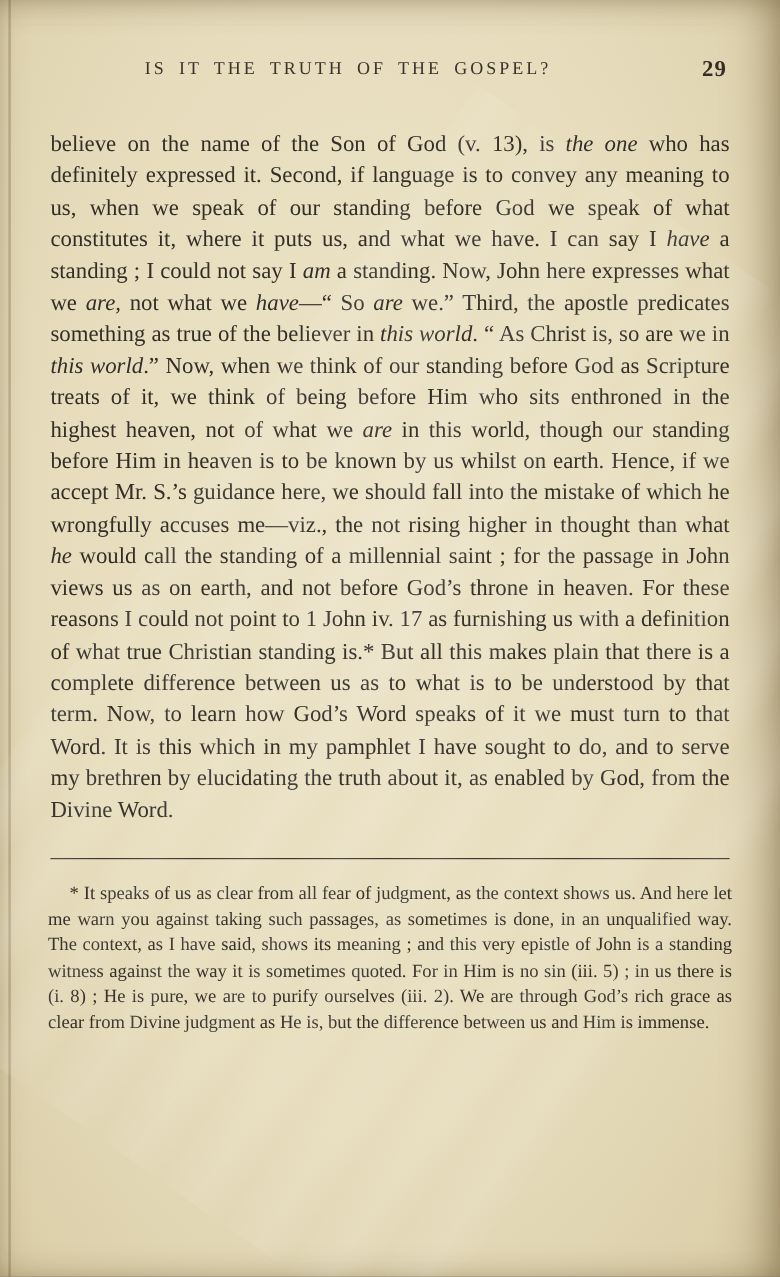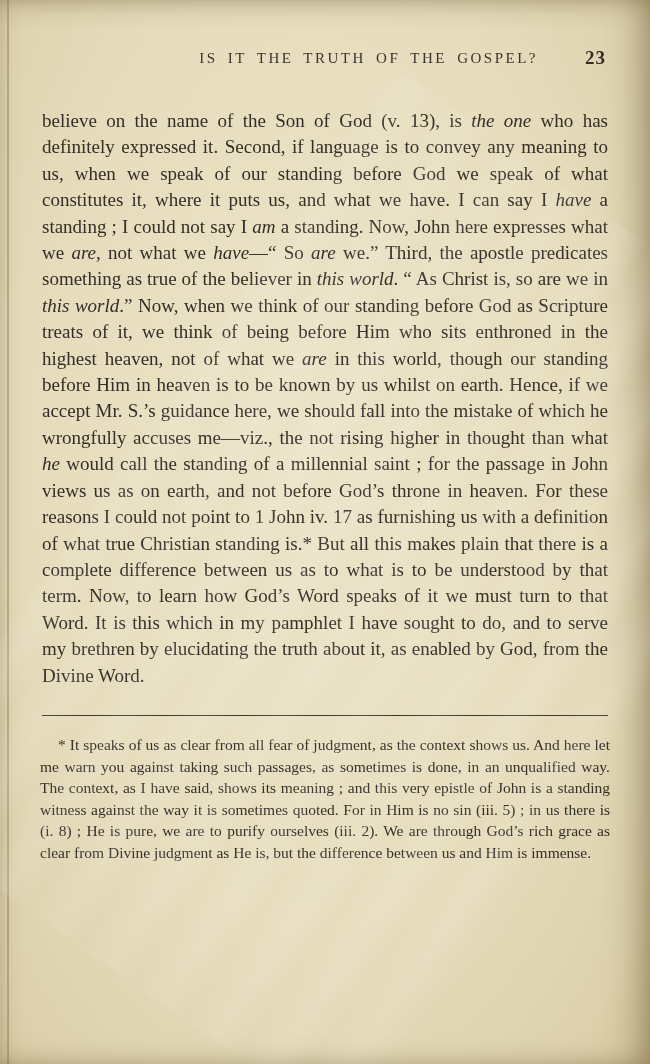--- a/index.html
+++ b/index.html
@@ -43,21 +43,21 @@
     pointer-events: none;
   }
   .header {
     position: relative;
     margin: 50px 42px 0 42px;
     height: 28px;
   }
   .running-title {
     position: absolute;
     left: 0; right: 70px;
-    text-align: right;
+    text-align: center;
     font-size: 15px;
     letter-spacing: 2.5px;
     word-spacing: 4px;
     color: #3b342c;
     white-space: nowrap;
   }
   .page-number {
     position: absolute;
     right: 2px;
     top: -3px;
@@ -91,21 +91,21 @@
 </style>
 </head>
 <body>
 
 <div class="page">
   <div class="left-edge-line"></div>
   <div class="watermark"></div>
 
   <div class="header">
     <span class="running-title">IS IT THE TRUTH OF THE GOSPEL?</span>
-    <span class="page-number">23</span>
+    <span class="page-number">29</span>
   </div>
 
   <p class="body-text"><span>believe on the name of the Son of God (v. 13), is </span><em>the one</em><span> who has definitely expressed it. Second, if language is to convey any meaning to us, when we speak of our standing before God we speak of what constitutes it, where it puts us, and what we have. I can say I </span><em>have</em><span> a standing ; I could not say I </span><em>am</em><span> a standing. Now, John here expresses what we </span><em>are,</em><span> not what we </span><em>have</em><span>—“ So </span><em>are</em><span> we.” Third, the apostle predicates something as true of the believer in </span><em>this world</em><span>. “ As Christ is, so are we in </span><em>this world</em><span>.” Now, when we think of our standing before God as Scripture treats of it, we think of being before Him who sits enthroned in the highest heaven, not of what we </span><em>are</em><span> in this world, though our standing before Him in heaven is to be known by us whilst on earth. Hence, if we accept Mr. S.’s guidance here, we should fall into the mistake of which he wrongfully accuses me—viz., the not rising higher in thought than what </span><em>he</em><span> would call the standing of a millennial saint ; for the passage in John views us as on earth, and not before God’s throne in heaven. For these reasons I could not point to 1 John iv. 17 as furnishing us with a definition of what true Christian standing is.* But all this makes plain that there is a complete difference between us as to what is to be understood by that term. Now, to learn how God’s Word speaks of it we must turn to that Word. It is this which in my pamphlet I have sought to do, and to serve my brethren by elucidating the truth about it, as enabled by God, from the Divine Word.</span></p>
 
   <hr class="footnote-rule">
 
   <p class="footnote"><span>* It speaks of us as clear from all fear of judgment, as the context shows us. And here let me warn you against taking such passages, as sometimes is done, in an unqualified way. The context, as I have said, shows its meaning ; and this very epistle of John is a standing witness against the way it is sometimes quoted. For in Him is no sin (iii. 5) ; in us there is (i. 8) ; He is pure, we are to purify ourselves (iii. 2). We are through God’s rich grace as clear from Divine judgment as He is, but the difference between us and Him is immense.</span></p>
 </div>
 
 </body></html>

